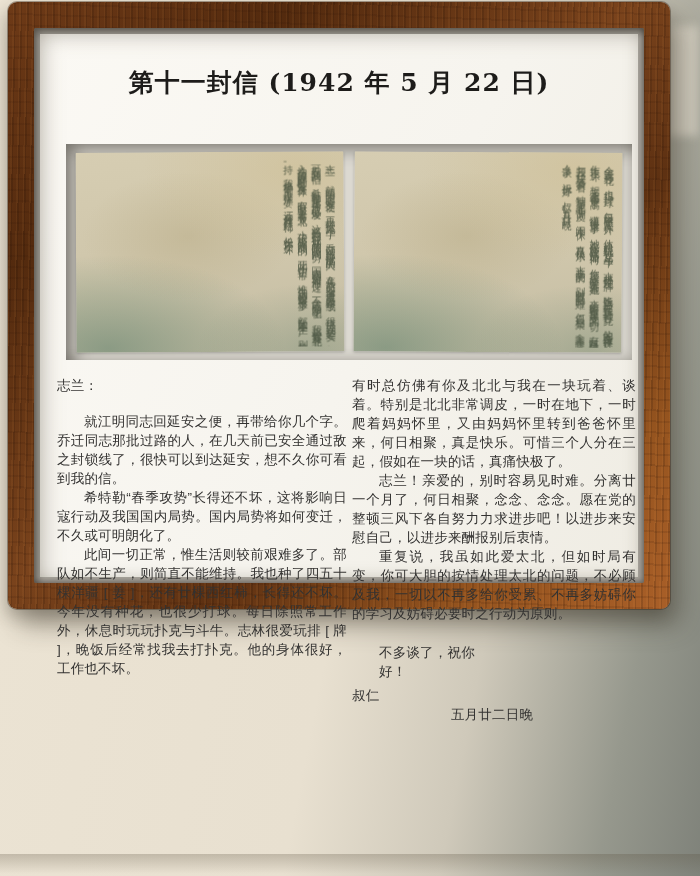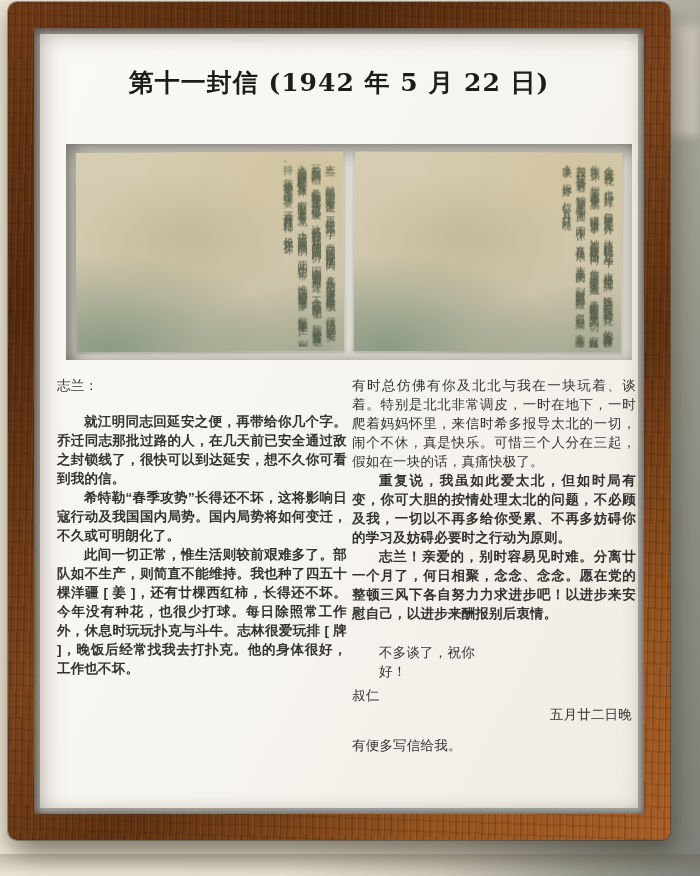--- a/index.html
+++ b/index.html
@@ -4,21 +4,21 @@
 <style>
   html,body{margin:0;padding:0;width:700px;height:876px;overflow:hidden;
     font-family:"Liberation Sans",sans-serif;}
   .wall{position:relative;width:700px;height:876px;
     background:linear-gradient(101deg,#ece4d4 0%,#e8e0d0 52%,#cfc9ba 70%,#96988d 88%,#7f827a 100%);}
   .wall-patch{position:absolute;right:2px;top:26px;width:30px;height:110px;
     background:rgba(238,231,217,.55);filter:blur(5px);}
   .wall-shadow-bottom{position:absolute;left:0;bottom:0;width:100%;height:22px;
     background:linear-gradient(180deg,rgba(90,80,62,.28),rgba(90,80,62,0) 90%);}
 
-  .frame{position:absolute;left:8px;top:2px;width:662px;height:838px;border-radius:9px;
+  .frame{position:absolute;left:8px;top:2px;width:662px;height:607px;border-radius:9px;
     background:
       repeating-linear-gradient(91deg,rgba(22,9,2,.15) 0 1.5px,rgba(0,0,0,0) 1.5px 5px,rgba(255,176,90,.06) 5px 6.5px),
       repeating-linear-gradient(2deg,rgba(48,20,6,.12) 0 2px,rgba(0,0,0,0) 2px 11px),
       linear-gradient(137deg,#6e3a17 0%,#532a0e 22%,#7a431c 48%,#5e3112 64%,#95541f 84%,#a95f28 100%);
     box-shadow:10px 16px 26px rgba(50,44,32,.42),-4px 8px 16px rgba(50,44,32,.22),0 0 0 1px rgba(40,18,4,.35);}
   .frame-lip{position:absolute;inset:26px;background:#a7a39b;border-radius:2px;
     box-shadow:inset 3px 4px 8px rgba(25,20,12,.55),inset -2px -2px 5px rgba(25,20,12,.3);}
   .mat{position:absolute;inset:6px;background:linear-gradient(118deg,#fbf9f4 0%,#f6f4ee 55%,#efece3 100%);
     box-shadow:inset 12px 10px 22px -12px rgba(95,88,72,.5),inset -8px -8px 18px -12px rgba(95,88,72,.38);}
 
@@ -40,26 +40,26 @@
   .page-right{transform:rotate(.35deg);}
   .hand{position:absolute;inset:5px 7px;writing-mode:vertical-rl;
     font-size:10px;line-height:14px;letter-spacing:2px;color:#3c4836;opacity:.8;
     filter:blur(.3px);overflow:hidden;}
 
   .col{position:absolute;top:342px;color:#333231;font-size:13.5px;line-height:19px;
     letter-spacing:.2px;text-align:justify;}
   .col-left{left:17px;width:290px;}
   .col-right{left:312px;width:284px;}
   .col p{margin:0;}
-  .indent{text-indent:2em;font-weight:bold;}
+  .indent{text-indent:2em;}
   .salutation{margin-bottom:17px !important;}
   .closing-block{margin-top:20px !important;}
   .closing{text-indent:2em;font-family:Liberation Serif, serif;}
   .sig{margin-top:5px !important;padding-right:26px;}
-  .sig-date{text-align:right;padding-right:4px;}
+  .sig-date{text-align:center;padding-right:4px;}
   .ps-first{margin-top:12px !important;}
 </style>
 </head>
 <body>
 
 <div class="wall">
   <div class="wall-patch"></div>
 
   <div class="frame">
     <div class="frame-lip">
@@ -77,28 +77,27 @@
         </div>
 
         <div class="col col-left">
           <p class="salutation">志兰：</p>
           <p class="indent">就江明同志回延安之便，再带给你几个字。乔迁同志那批过路的人，在几天前已安全通过敌之封锁线了，很快可以到达延安，想不久你可看到我的信。</p>
           <p class="indent">希特勒“春季攻势”长得还不坏，这将影响日寇行动及我国国内局势。国内局势将如何变迁，不久或可明朗化了。</p>
           <p class="indent">此间一切正常，惟生活则较前艰难多了。部队如不生产，则简直不能维持。我也种了四五十棵洋疆 [ 姜 ]，还有廿棵西红柿，长得还不坏。今年没有种花，也很少打球。每日除照常工作外，休息时玩玩扑克与斗牛。志林很爱玩排 [ 牌 ]，晚饭后经常找我去打扑克。他的身体很好，工作也不坏。</p>
         </div>
 
         <div class="col col-right">
-          <p>有时总仿佛有你及北北与我在一块玩着、谈着。特别是北北非常调皮，一时在地下，一时爬着妈妈怀里，来信时希多报导太北的一切，闹个不休，真是快乐。可惜三个人分在三起，假如在一块的话，真痛快极了。</p>
+          <p>有时总仿佛有你及北北与我在一块玩着、谈着。特别是北北非常调皮，一时在地下，一时爬着妈妈怀里，又由妈妈怀里转到爸爸怀里来，何日相聚，真是快乐。可惜三个人分在三起，假如在一块的话，真痛快极了。</p>
+          <p class="indent">志兰！亲爱的，别时容易见时难。分离廿一个月了，何日相聚，念念、念念。愿在党的整顿三风下各自努力力求进步吧！以进步来安慰自己，以进步来酬报别后衷情。</p>
           <p class="indent">重复说，我虽如此爱太北，但如时局有变，你可大胆的按情处理太北的问题，不必顾及我，一切以不再多给你受累、不再多妨碍你的学习及妨碍必要时之行动为原则。</p>
-          <p class="indent">志兰！亲爱的，别时容易见时难。分离廿一个月了，何日相聚，念念、念念。愿在党的整顿三风下各自努力力求进步吧！以进步来安慰自己，以进步来酬报别后衷情。</p>
           <p class="closing closing-block">不多谈了，祝你</p>
           <p class="closing">好！</p>
           <p class="sig">叔仁</p>
           <p class="sig-date">五月廿二日晚</p>
-          <p class="ps-first">有便多写信给我。</p>
         </div>
 
       </div>
     </div>
   </div>
 
   <div class="wall-shadow-bottom"></div>
 </div>
 
 </body></html>

